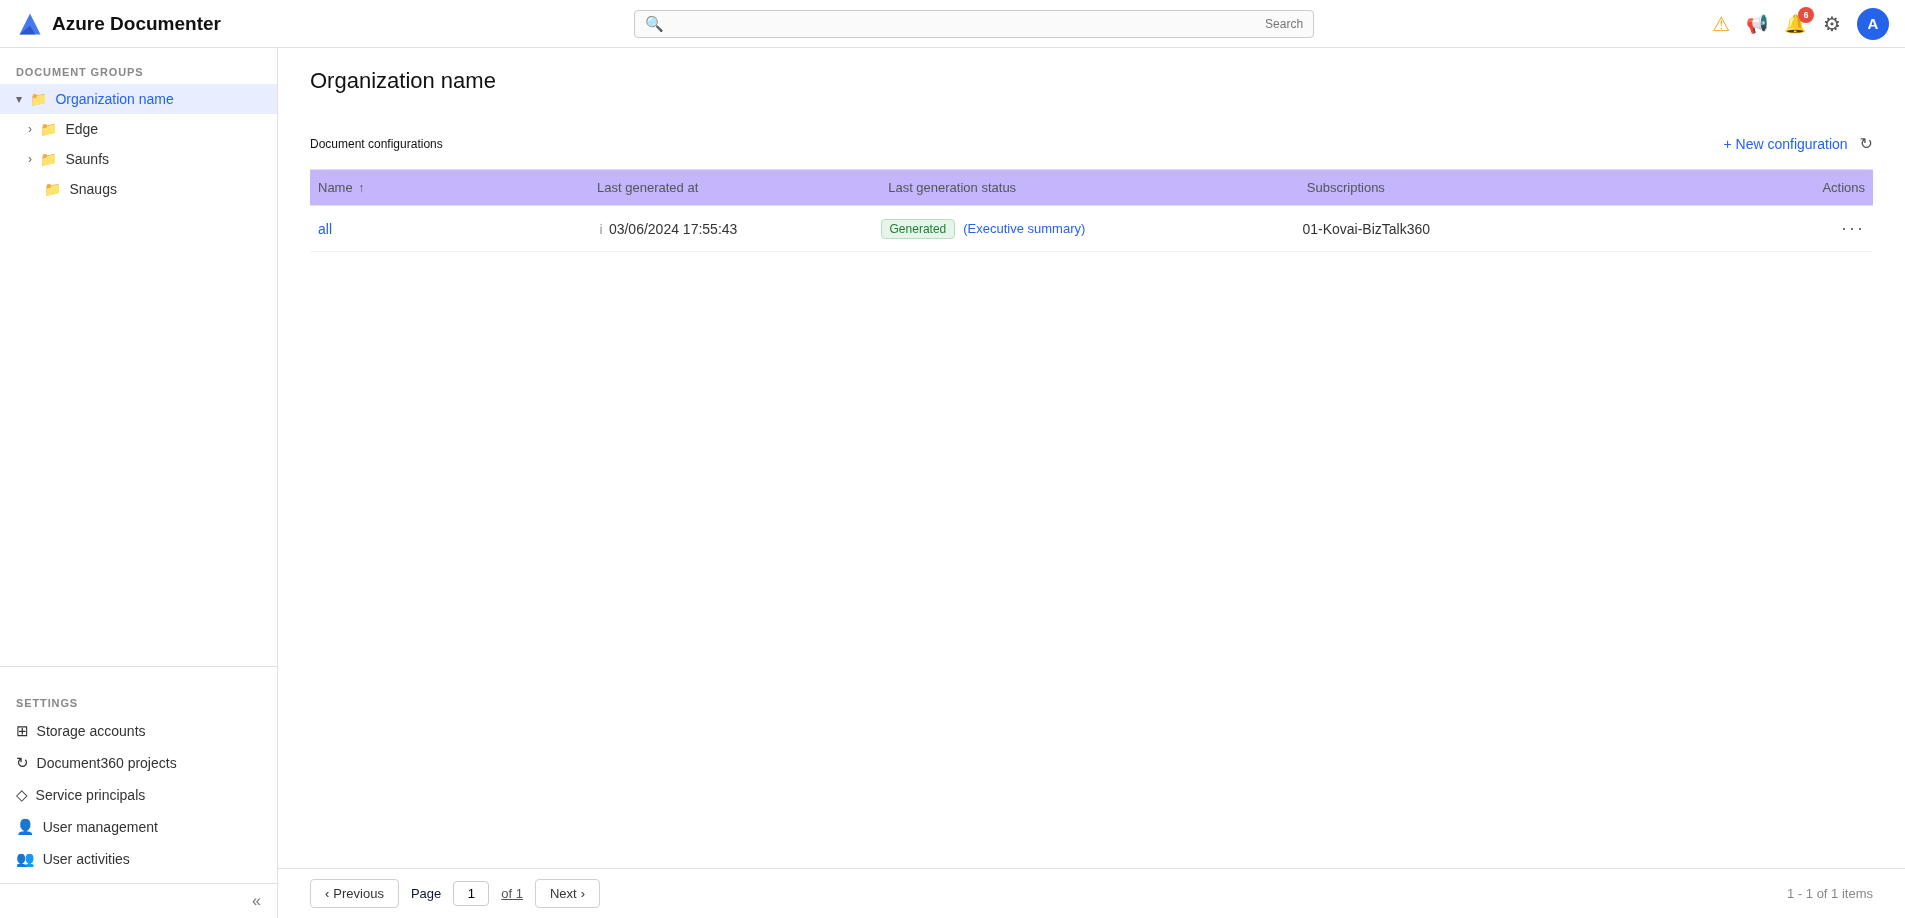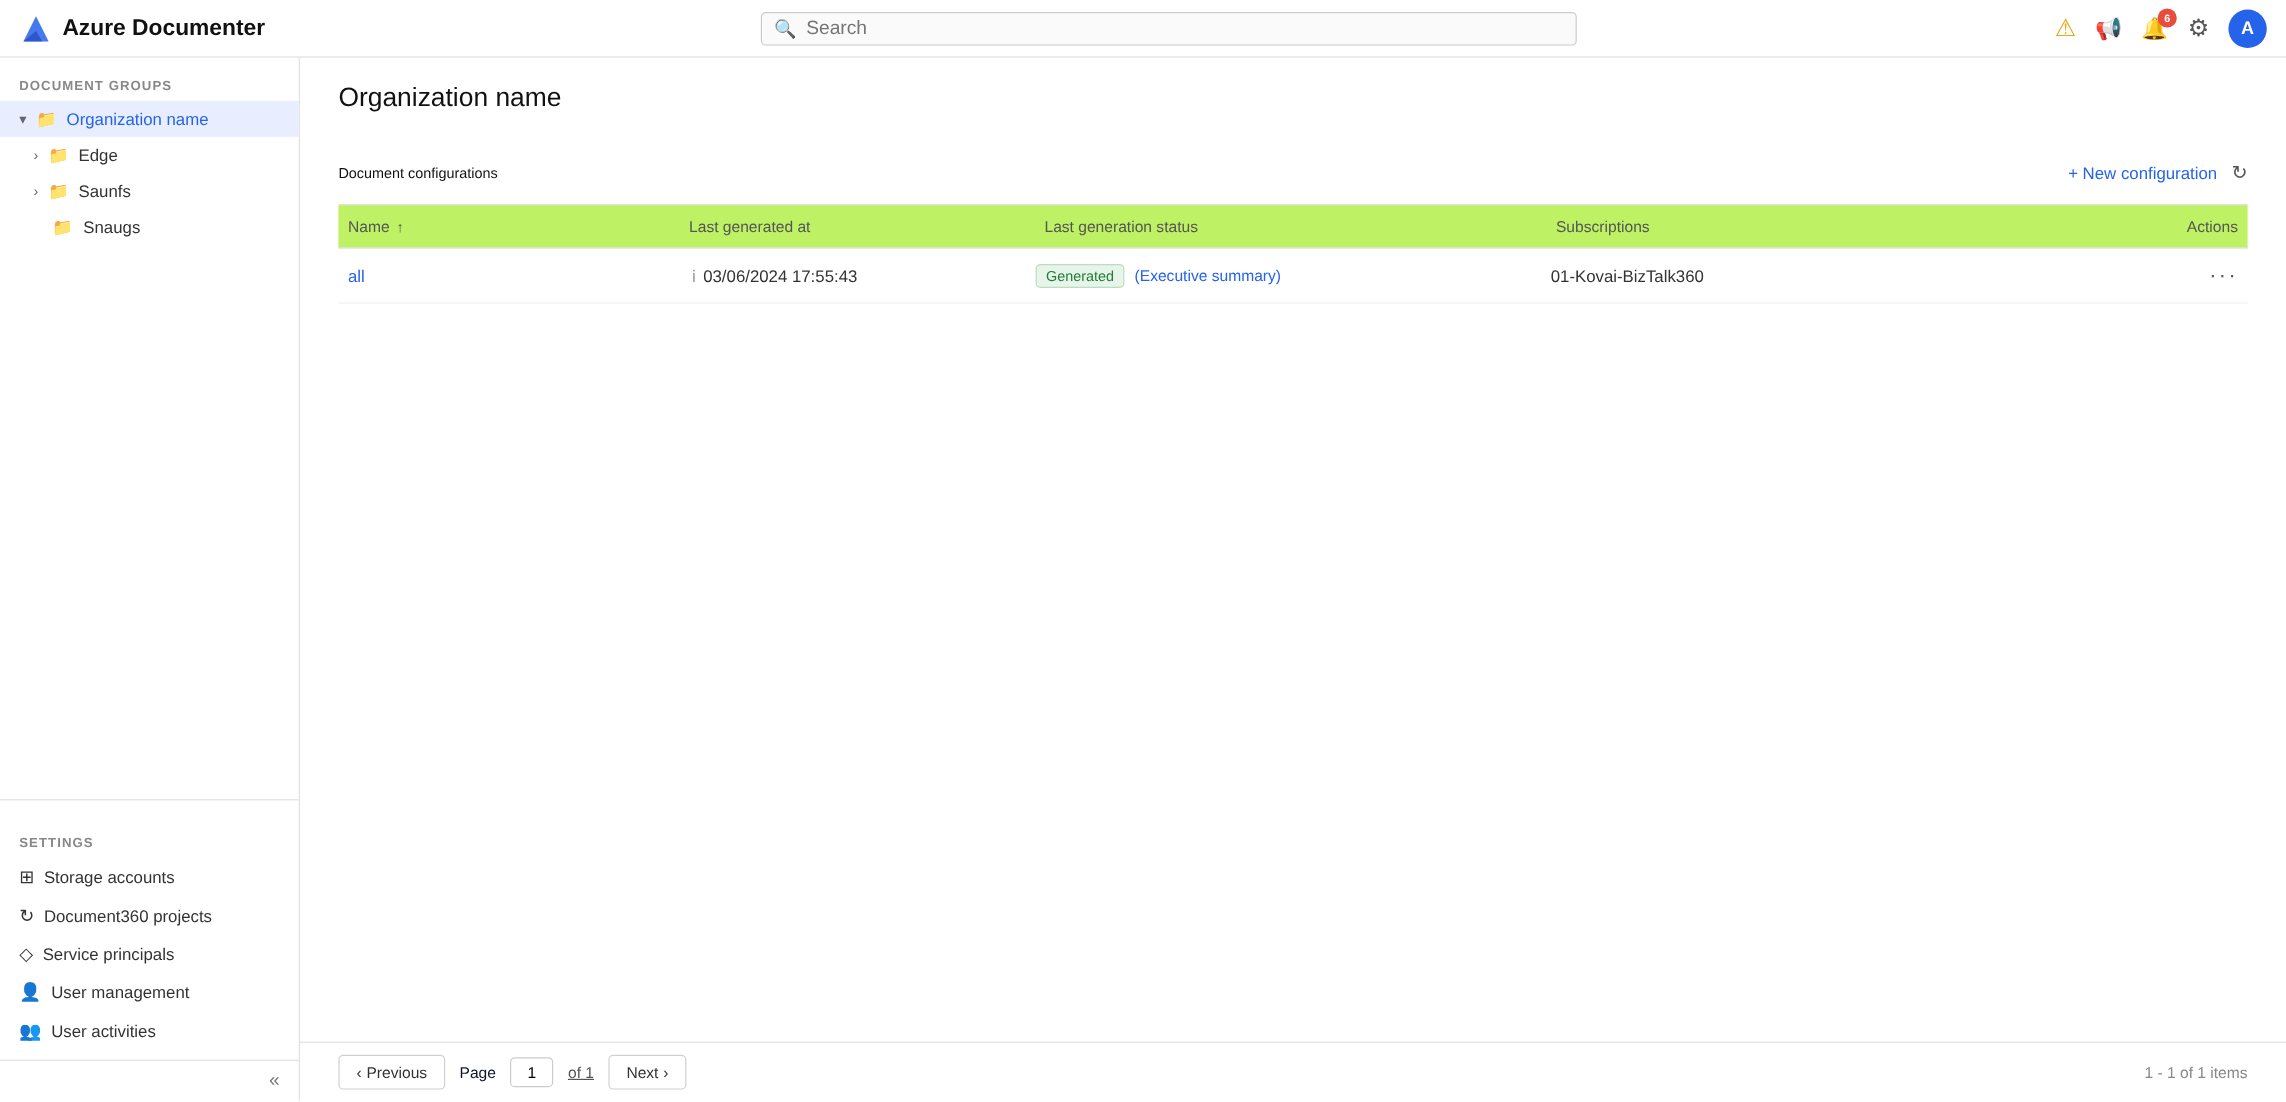--- a/index.html
+++ b/index.html
@@ -12,40 +12,40 @@
       padding: 0 16px; gap: 12px; flex-shrink: 0;
     }
     .topnav-logo { display: flex; align-items: center; gap: 8px; font-weight: 600; font-size: 19px; color: #111; min-width: 220px; }
     .logo-icon { width: 28px; height: 28px; }
     .topnav-search {
       flex: 1; max-width: 680px; margin-left: auto;
       display: flex; align-items: center;
       border: 1px solid #ccc; border-radius: 4px;
       padding: 4px 10px; gap: 8px; background: #fafafa;
     }
-    .topnav-search input { border: none; background: transparent; outline: none; font-size: 16px; color: #ef4444; width: 100%; }
+    .topnav-search input { border: none; background: transparent; outline: none; font-size: 12px; color: #ef4444; width: 100%; text-align: right; }
     .topnav-icons { display: flex; align-items: center; gap: 16px; margin-left: auto; }
     .topnav-icon { position: relative; cursor: pointer; color: #555; font-size: 18px; display: flex; align-items: center; }
     .badge {
       position: absolute; top: -6px; right: -7px;
       background: #e74c3c; color: #fff; border-radius: 50%;
       font-size: 9px; width: 16px; height: 16px; display: flex; align-items: center; justify-content: center; font-weight: bold;
     }
     .avatar {
       width: 32px; height: 32px; border-radius: 50%;
       background: #2563eb; color: #fff; display: flex; align-items: center; justify-content: center;
       font-weight: bold; font-size: 15px; cursor: pointer;
     }
 
     
     .main-layout { display: flex; flex: 1; overflow: hidden; }
 
     
     .sidebar {
-      width: 250px; flex-shrink: 0; border-right: 1px solid #e0e0e0;
+      width: 278px; flex-shrink: 0; border-right: 1px solid #e0e0e0;
       display: flex; flex-direction: column; overflow-y: auto;
       background: #fff;
     }
     .sidebar-section-label {
       font-size: 11px; font-weight: 600; color: #888; letter-spacing: 0.08em;
       padding: 18px 16px 6px 16px; text-transform: uppercase;
     }
     .sidebar-item {
       display: flex; align-items: center; padding: 7px 16px;
       cursor: pointer; gap: 8px; color: #333; font-size: 14px;
@@ -81,21 +81,21 @@
     
     .inner-content { flex: 1; padding: 24px 32px; overflow-y: auto; }
     .section-header { display: flex; align-items: center; justify-content: space-between; margin-bottom: 16px; }
     .section-title { font-size: 12px; font-weight: 500; color: #111; }
     .section-actions { display: flex; align-items: center; gap: 12px; }
     .btn-new { color: #2563eb; cursor: pointer; font-size: 14px; }
     .btn-refresh { cursor: pointer; color: #555; font-size: 16px; }
 
     
     .table-wrap { border-top: 1px solid #e0e0e0; }
-    .table-head { display: flex; align-items: center; padding: 10px 0; border-bottom: 1px solid #e0e0e0; background: #bef264; }
+    .table-head { display: flex; align-items: center; padding: 10px 0; border-bottom: 1px solid #e0e0e0; background: #c4b5fd; }
     .col-name { flex: 2; padding-left: 8px; font-size: 13px; font-weight: 500; color: #555; }
     .col-generated { flex: 2; font-size: 13px; font-weight: 500; color: #555; }
     .col-status { flex: 3; font-size: 13px; font-weight: 500; color: #555; padding-left: 12px; }
     .col-subscriptions { flex: 3; font-size: 13px; font-weight: 500; color: #555; }
     .col-actions { flex: 1; font-size: 13px; font-weight: 500; color: #555; text-align: right; padding-right: 8px; }
     .table-row { display: flex; align-items: center; padding: 12px 0; border-bottom: 1px solid #f0f0f0; }
     .cell-name { flex: 2; padding-left: 8px; color: #2563eb; cursor: pointer; }
     .cell-generated { flex: 2; display: flex; align-items: center; gap: 6px; color: #333; }
     .cell-status { flex: 3; display: flex; align-items: center; gap: 8px; }
     .cell-subscriptions { flex: 3; color: #333; }

